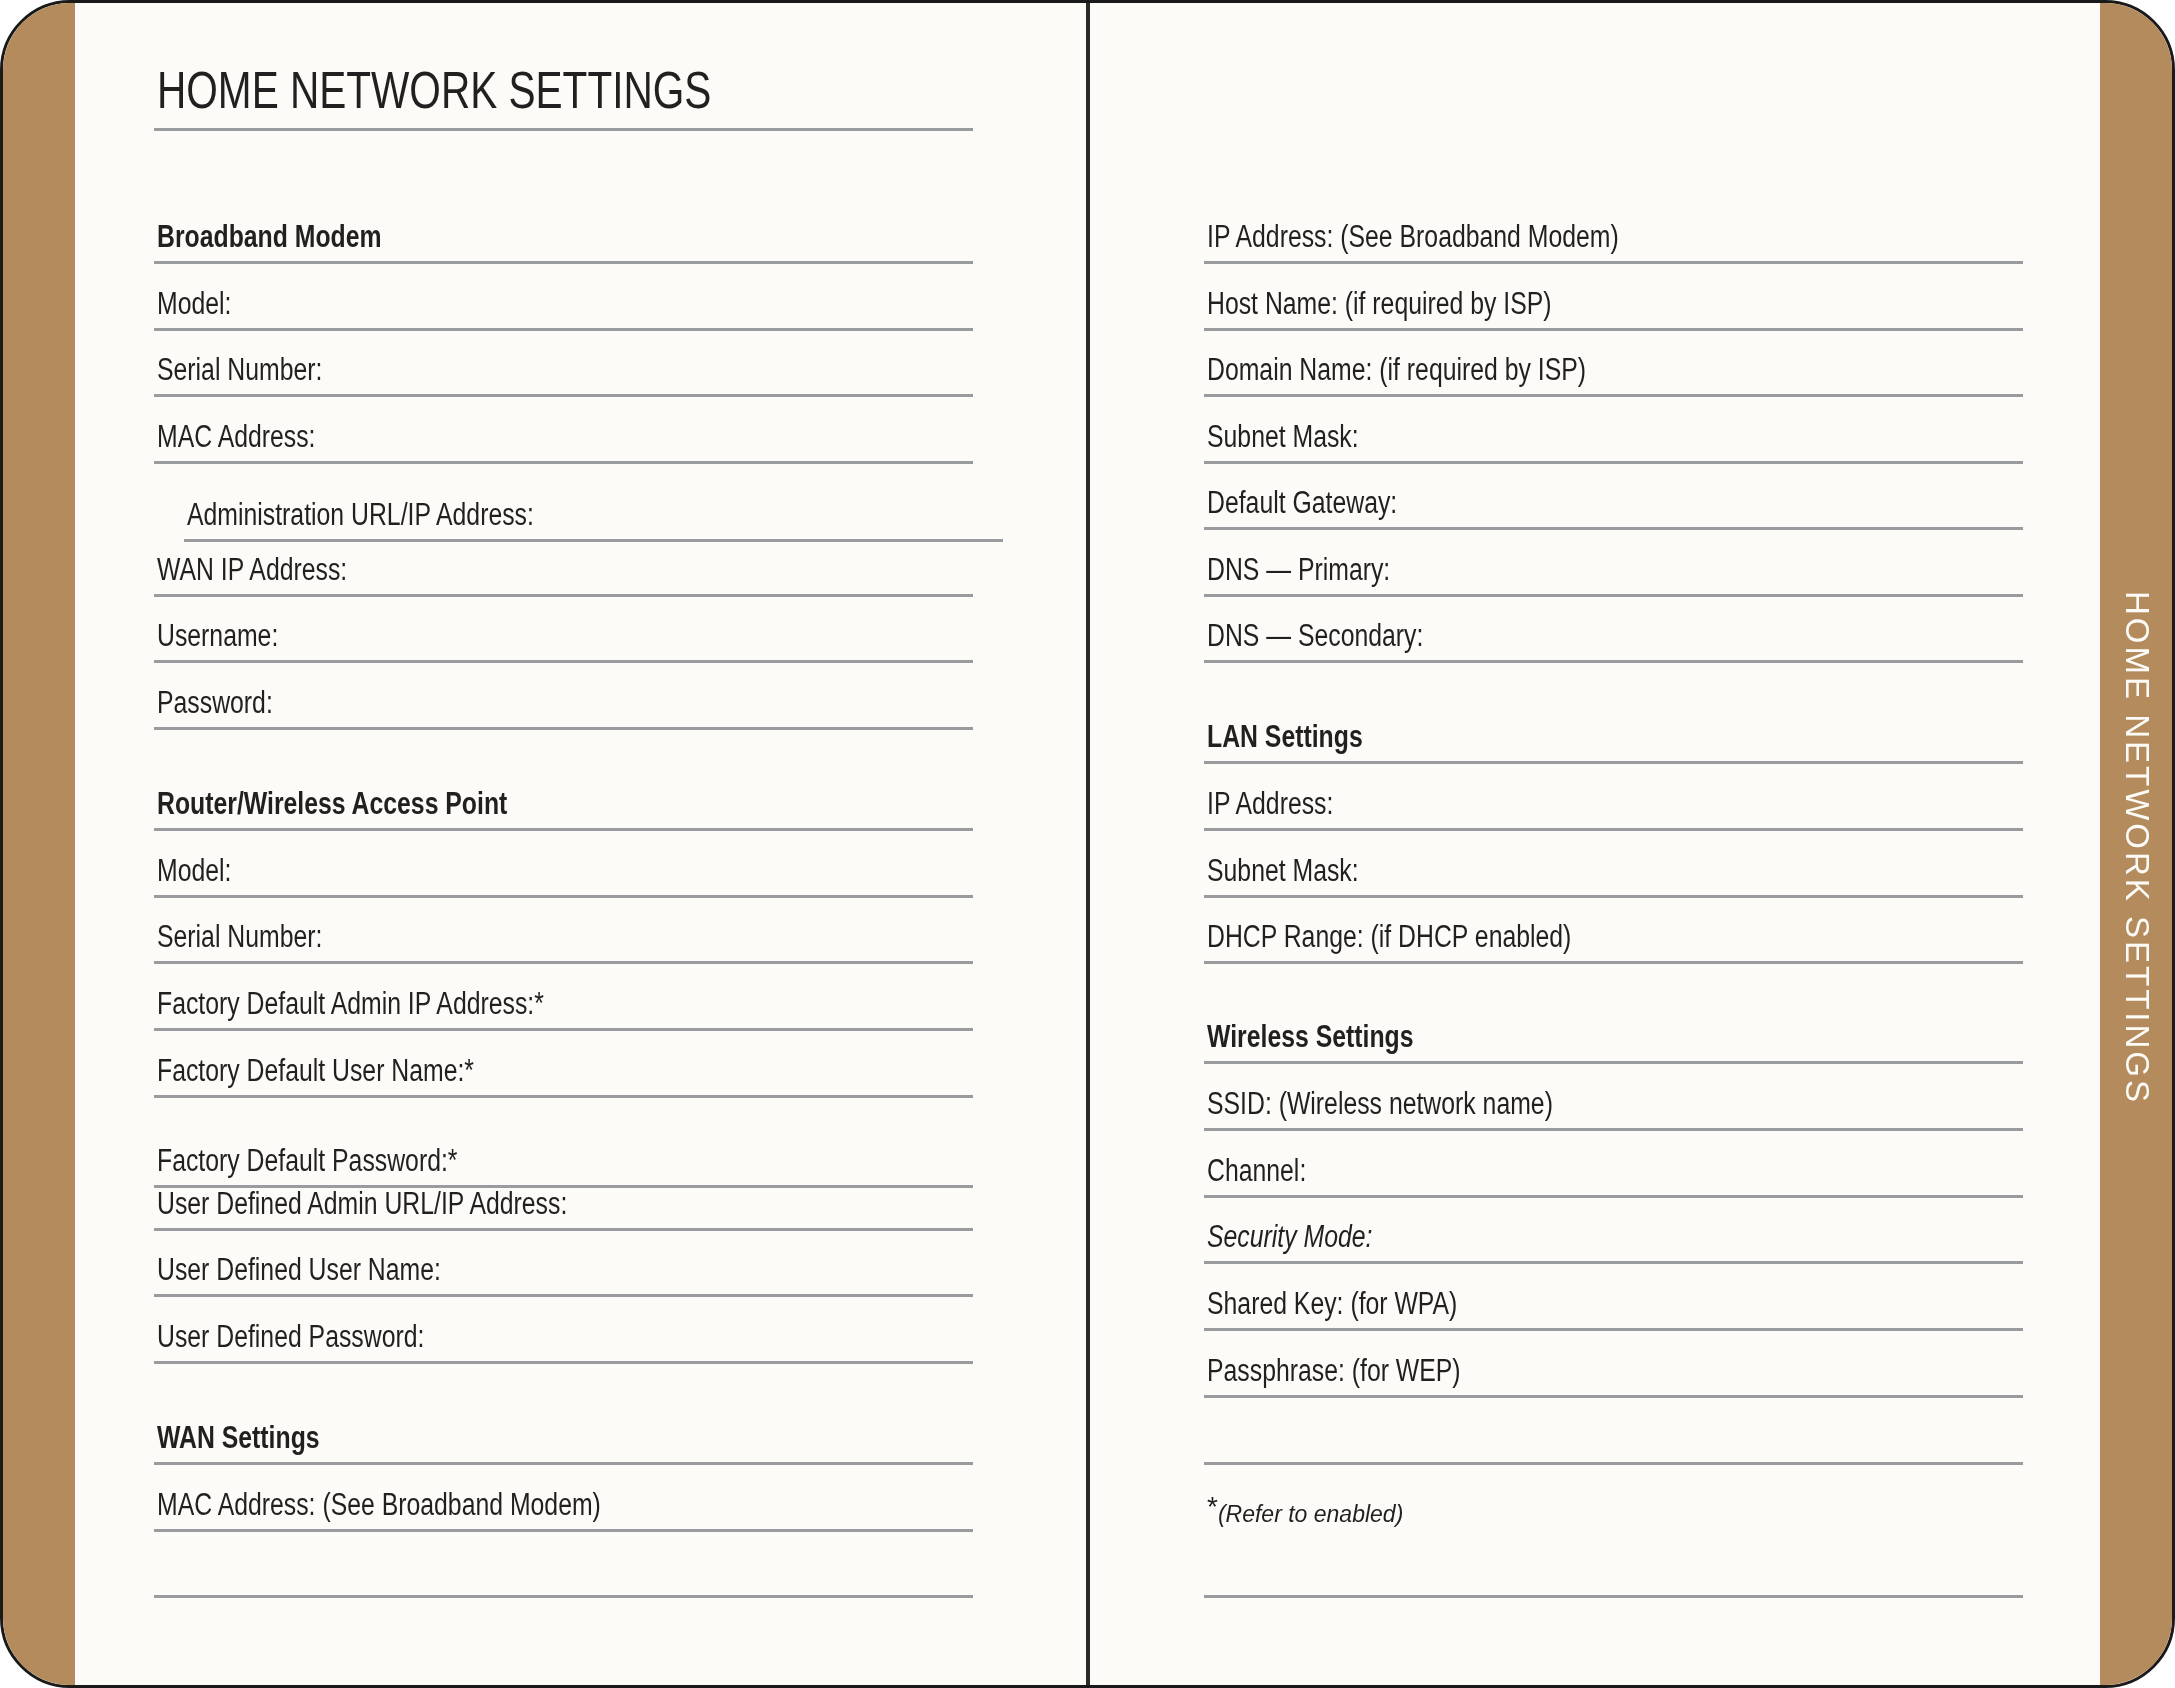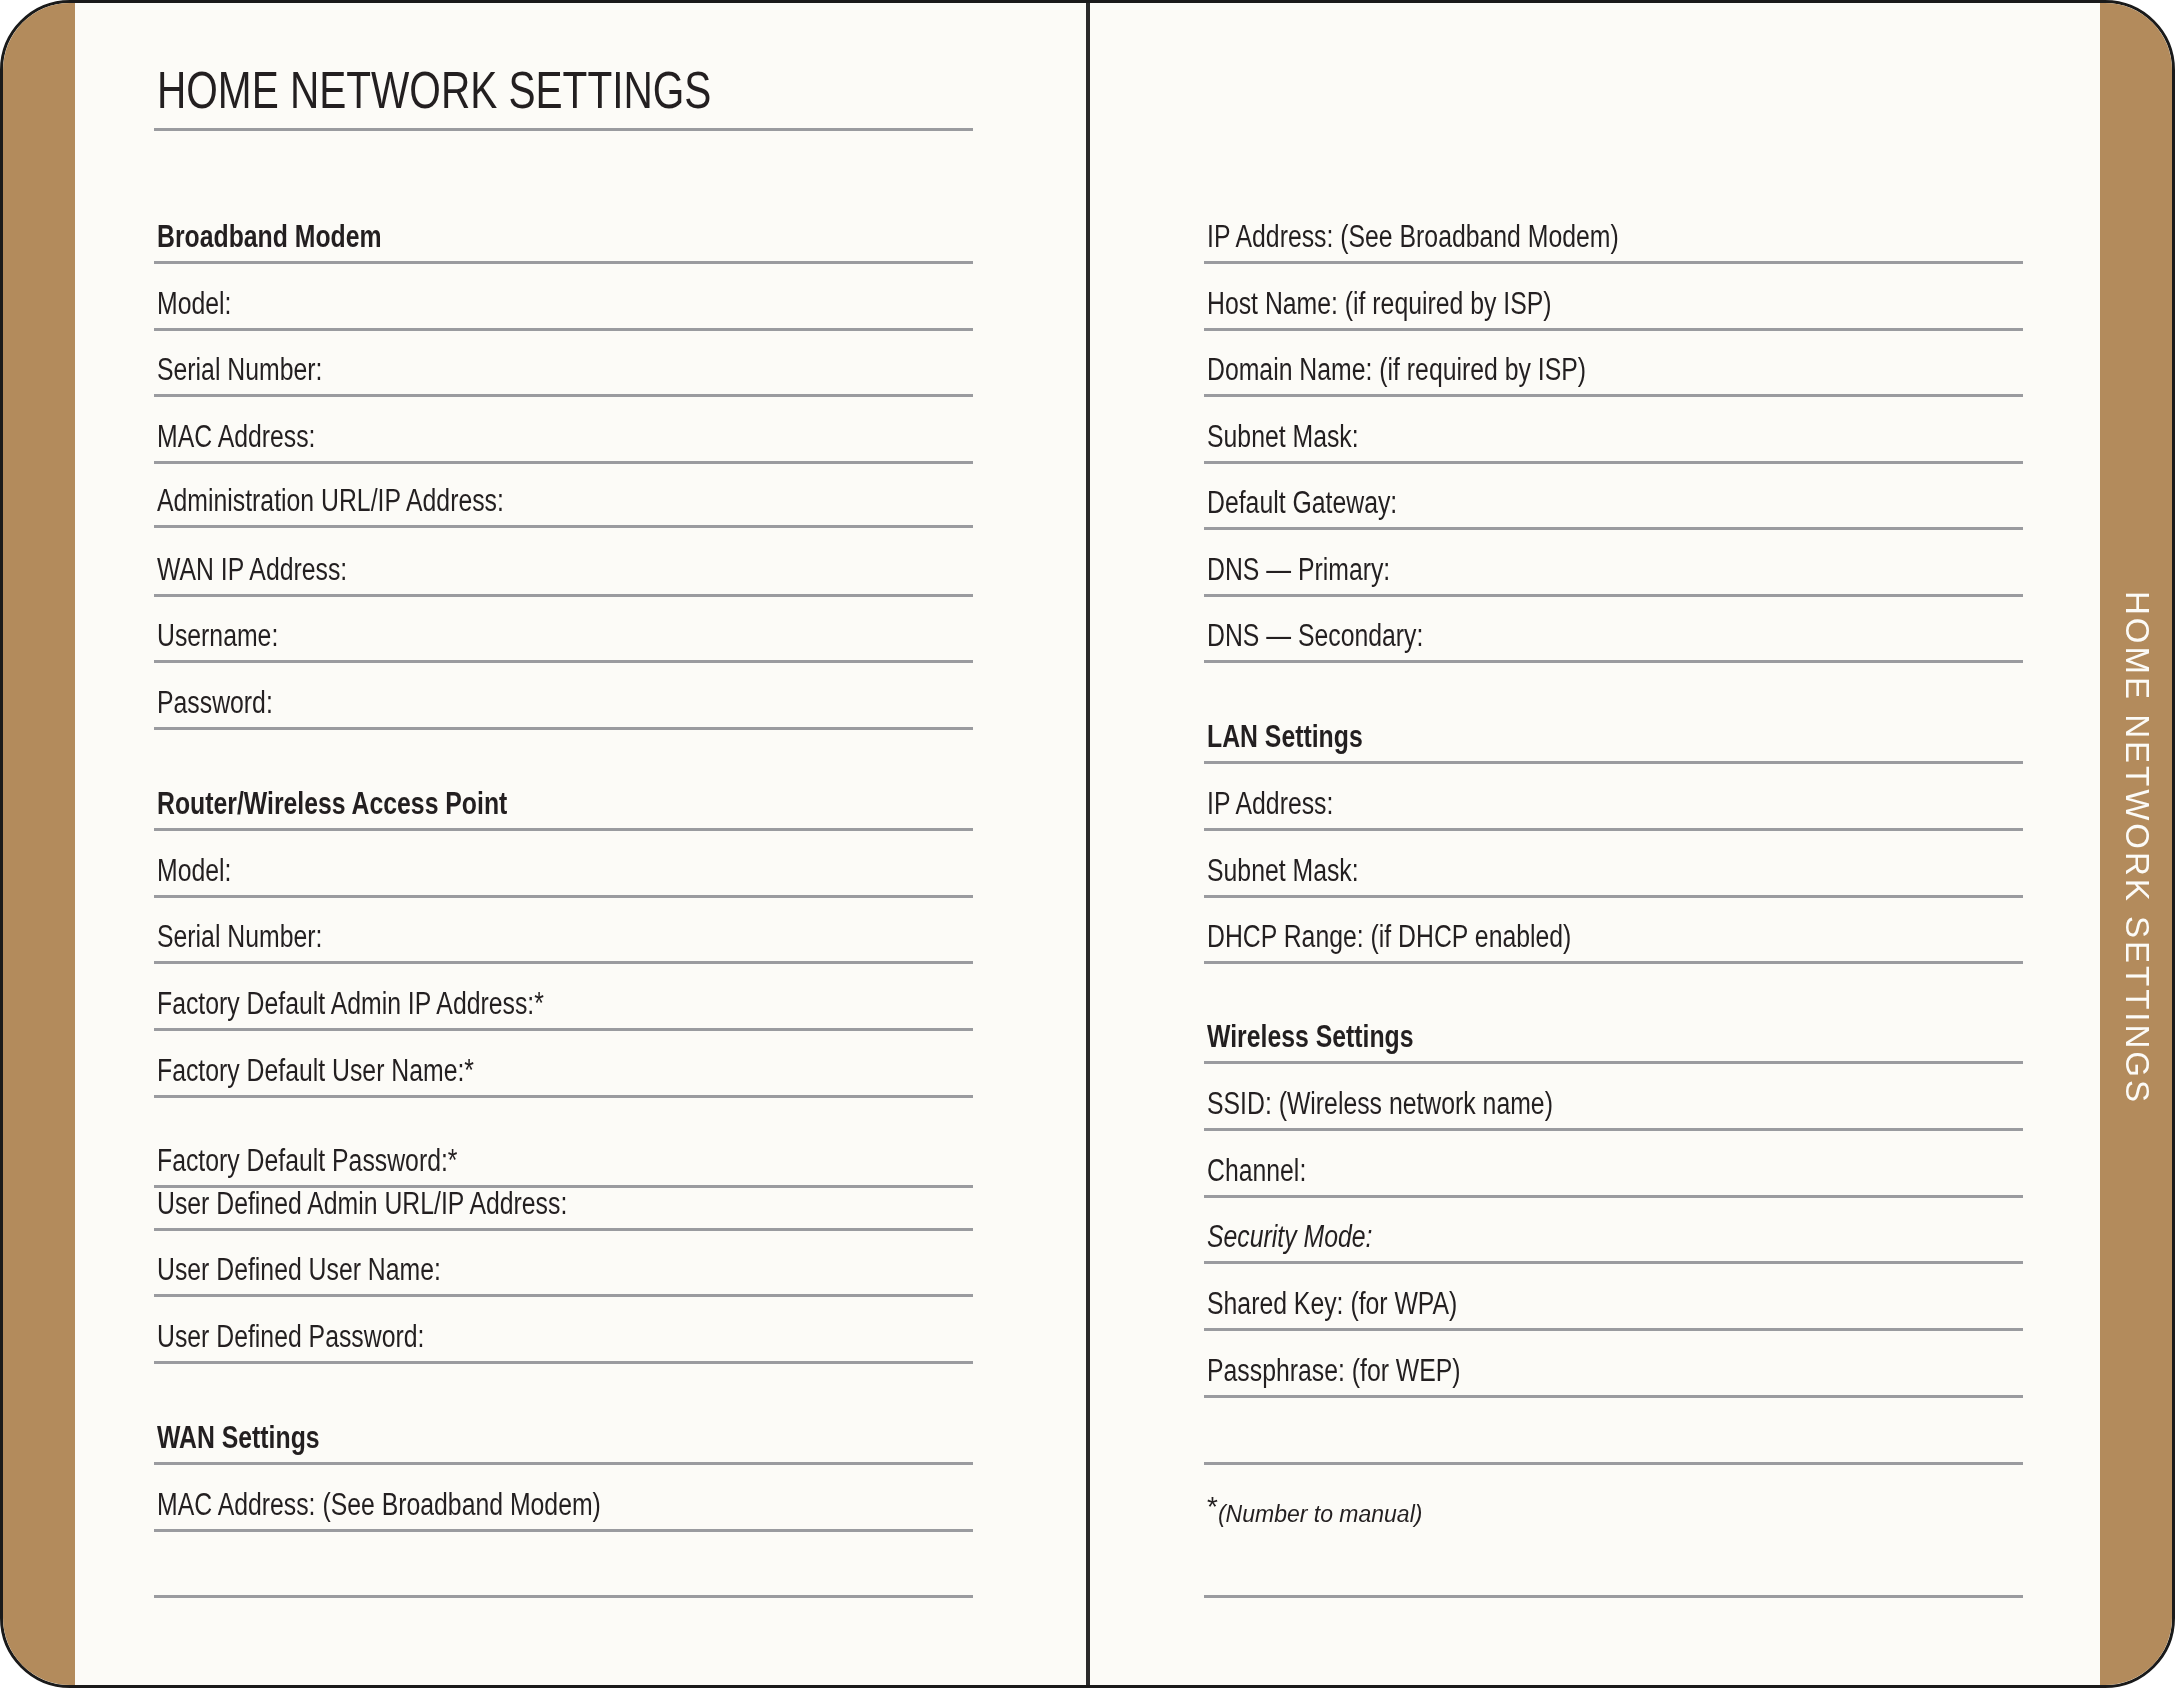--- a/index.html
+++ b/index.html
@@ -81,21 +81,21 @@
     </div>
     <div class="row left" style="top:268px;">
         <span class="txt">Model:</span>
       </div>
     <div class="row left" style="top:334px;">
         <span class="txt">Serial Number:</span>
       </div>
     <div class="row left" style="top:401px;">
         <span class="txt">MAC Address:</span>
       </div>
-    <div class="row left" style="top:465px;">
+    <div class="row left" style="top:479px;margin-left:30px;">
         <span class="txt">Administration URL/IP Address:</span>
       </div>
     <div class="row left" style="top:534px;">
         <span class="txt">WAN IP Address:</span>
       </div>
     <div class="row left" style="top:600px;">
         <span class="txt">Username:</span>
       </div>
     <div class="row left" style="top:667px;">
         <span class="txt">Password:</span>
@@ -192,18 +192,18 @@
         <span class="txt">Shared Key: (for WPA)</span>
       </div>
     <div class="row right" style="top:1335px;text-align:right;">
         <span class="txt">Passphrase: (for WEP)</span>
       </div>
     <div class="row right" style="top:1402px;">
         <span class="txt"></span>
       </div>
 
     <div class="footnote">
-      <span class="star">*</span><span class="note">(Number to manual)</span>
+      <span class="star">*</span><span class="note">(Refer to enabled)</span>
     </div>
 
     <div class="row right" style="top:1535px;"></div>
   </div>
 </div>
 
 </body></html>

